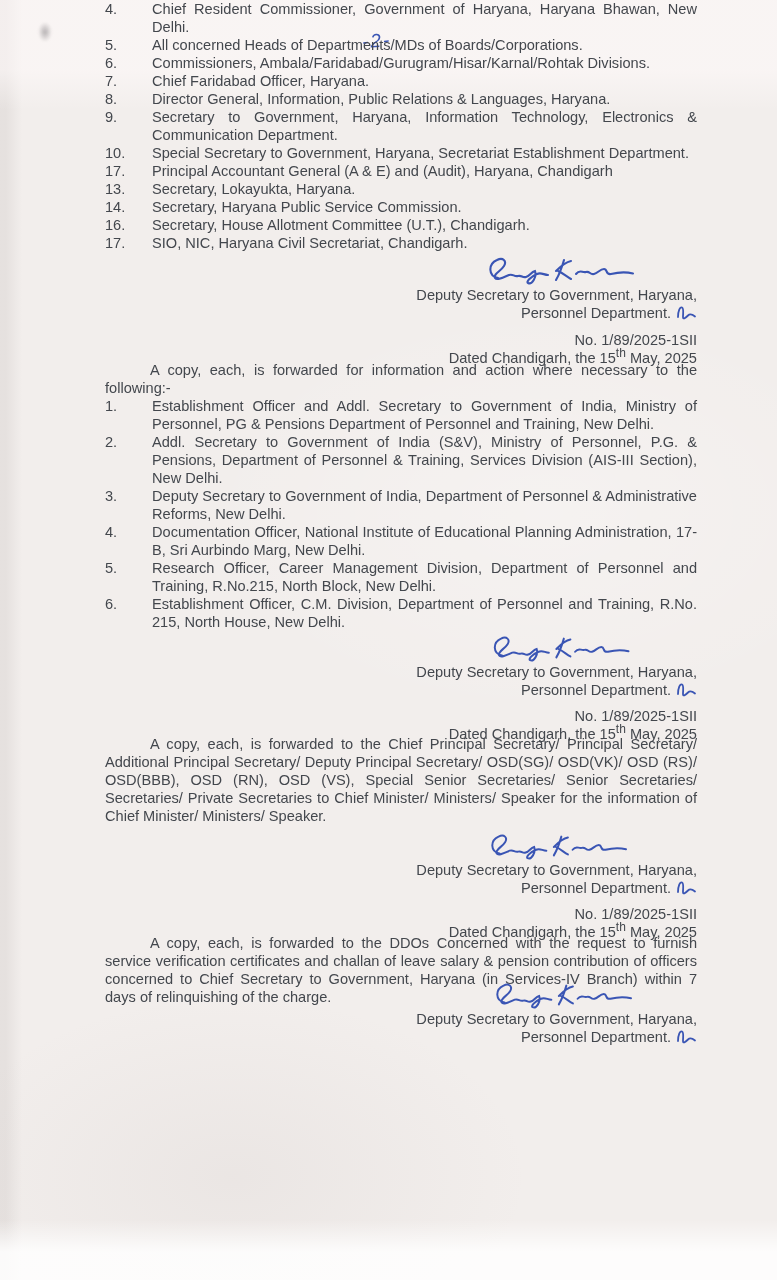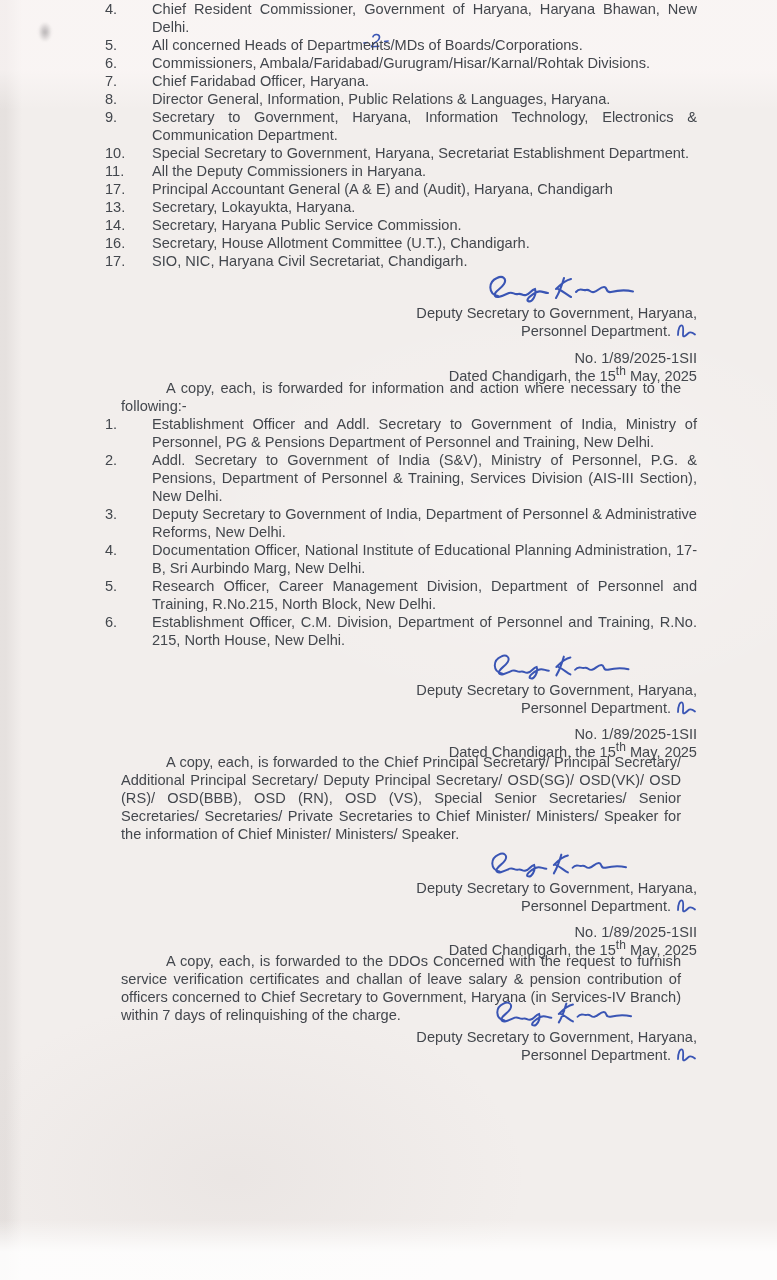--- a/index.html
+++ b/index.html
@@ -47,21 +47,21 @@
   .sig-block{margin:0;}
   .sig-scribble{display:block;margin-left:auto;margin-right:58px;}
   .sig1{margin-top:2px;}
   .sig2{margin-top:2px;}
   .sig3{margin-top:6px;}
   .sig4{margin-top:-26px;position:relative;z-index:2;}
   .sig-text{width:322px;margin-left:auto;text-align:right;}
   .flourish{vertical-align:-3px;margin-left:3px;}
   .ref-line{display:flex;margin-top:9px;height:20px;align-items:flex-end;flex-direction:column;}
   .ref-line .dated sup{font-size:12px;line-height:0;}
-  p.para{margin:10px 16px 0;text-indent:45px;text-align:justify;}
+  p.para{margin:10px 0 0;text-indent:45px;text-align:justify;}
   p.p2{margin-top:8px;}
   p.p3{margin-top:9px;}
   .ref2{margin-top:8px;}
   .ref3{margin-top:8px;}
 </style>
 </head>
 <body>
 
 <svg width="0" height="0" style="position:absolute">
   <defs>
@@ -105,24 +105,20 @@
         </li>
       <li class="row">
           <span class="num">9.</span>
           <span class="txt">Secretary to Government, Haryana, Information Technology, Electronics &amp; Communication Department.</span>
         </li>
       <li class="row">
           <span class="num">10.</span>
           <span class="txt">Special Secretary to Government, Haryana, Secretariat Establishment Department.</span>
         </li>
       <li class="row">
-          <span class="num">11.</span>
-          <span class="txt">All the Deputy Commissioners in Haryana.</span>
-        </li>
-      <li class="row">
           <span class="num">17.</span>
           <span class="txt">Principal Accountant General (A &amp; E) and (Audit), Haryana, Chandigarh</span>
         </li>
       <li class="row">
           <span class="num">13.</span>
           <span class="txt">Secretary, Lokayukta, Haryana.</span>
         </li>
       <li class="row">
           <span class="num">14.</span>
           <span class="txt">Secretary, Haryana Public Service Commission.</span>

